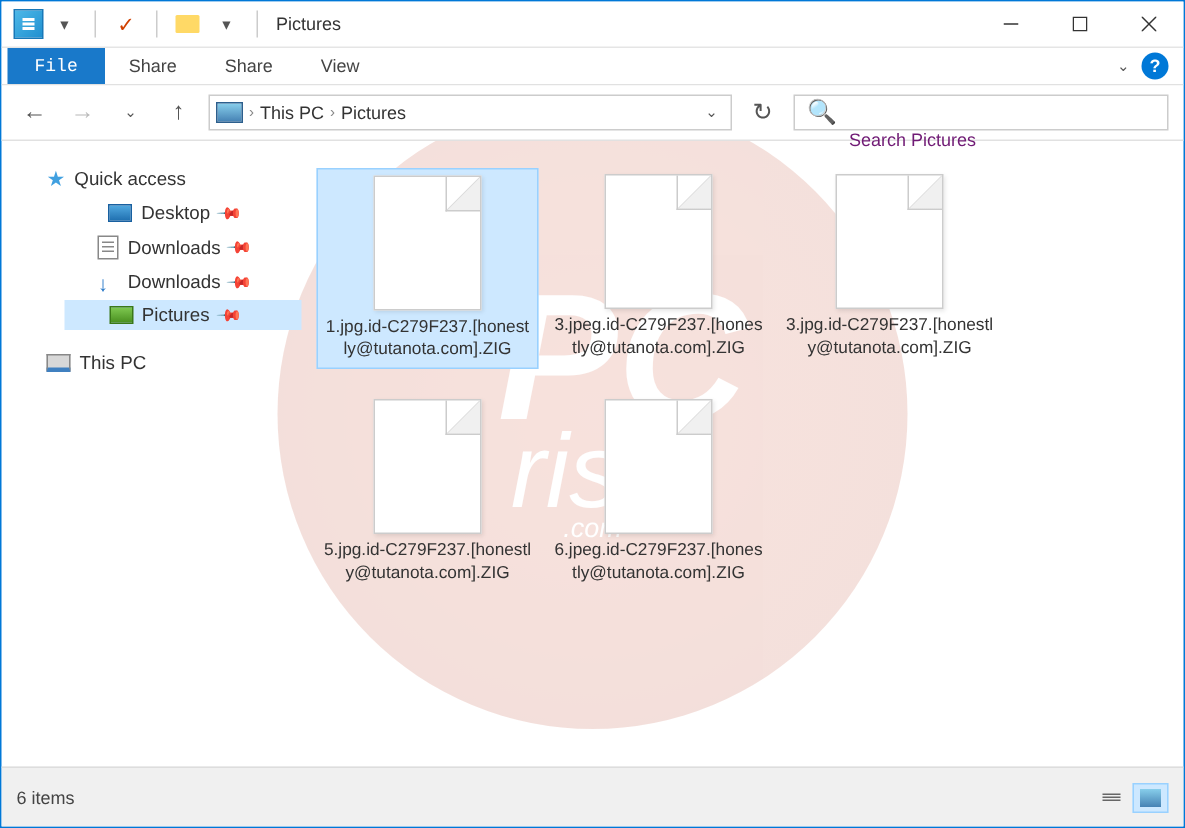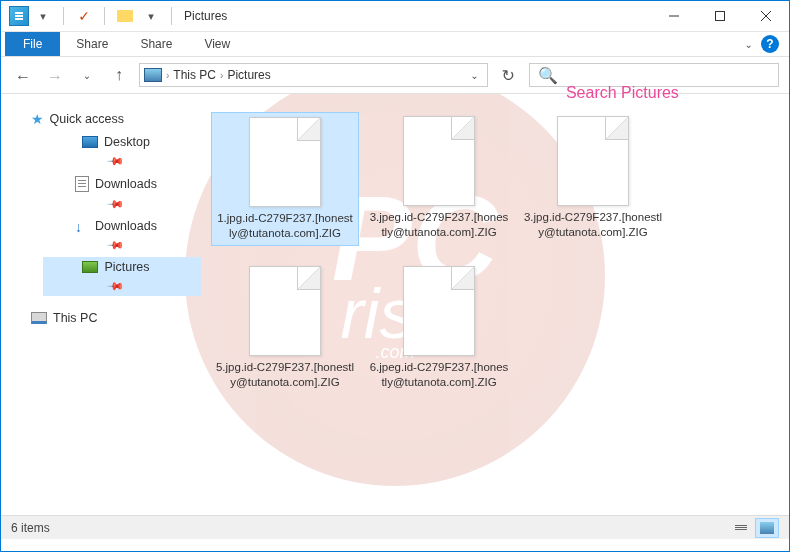--- a/index.html
+++ b/index.html
@@ -21,47 +21,47 @@
     .qat-check { color: #d04000; font-size: 14px; }
     .qat-folder { width: 16px; height: 12px; background: #ffd966; border-radius: 1px; position: relative; }
     .titlebar-sep { width: 1px; height: 18px; background: #ccc; margin: 0 6px; }
     .titlebar-title { font-size: 12px; color: #333; margin-left: 4px; }
     .titlebar-controls { margin-left: auto; display: flex; }
     .win-btn { width: 46px; height: 30px; display: flex; align-items: center; justify-content: center; color: #333; }
     .win-btn svg { width: 10px; height: 10px; }
 
     
     .ribbon { height: 25px; background: #fff; display: flex; align-items: center; padding-left: 4px; border-bottom: 1px solid #e1e1e1; position: relative; z-index: 2; }
-    .file-tab { background: #1979ca; color: #fff; padding: 4px 18px; font-size: 12px; height: 24px; display: flex; align-items: center; }
+    .file-tab { background: #1979ca; color: #fff; padding: 4px 18px; font-size: 12px; height: 24px; display: flex; align-items: center; font-family: Liberation Mono, monospace; }
     .ribbon-tab { padding: 4px 16px; font-size: 12px; color: #444; }
     .ribbon-right { margin-left: auto; display: flex; align-items: center; gap: 8px; padding-right: 10px; }
     .help-icon { width: 18px; height: 18px; background: #0078d7; border-radius: 50%; color: #fff; display: flex; align-items: center; justify-content: center; font-size: 12px; font-weight: bold; }
 
     
     .addressbar { height: 37px; background: #fff; display: flex; align-items: center; padding: 0 10px; gap: 8px; border-bottom: 1px solid #e1e1e1; position: relative; z-index: 2; }
     .nav-btn { width: 24px; height: 24px; display: flex; align-items: center; justify-content: center; color: #555; }
     .nav-btn.disabled { color: #bbb; }
     .addr-box { flex: 1; height: 24px; border: 1px solid #ccc; display: flex; align-items: center; padding: 0 4px; gap: 4px; background: #fff; }
     .addr-icon { width: 18px; height: 14px; background: linear-gradient(#87ceeb, #4682b4); border: 1px solid #2c5f8d; }
     .addr-sep { color: #888; font-size: 10px; }
     .addr-seg { font-size: 12px; color: #333; }
     .addr-drop { margin-left: auto; color: #555; font-size: 10px; padding: 0 4px; }
     .refresh-btn { padding: 0 6px; color: #555; }
     .search-box { width: 250px; height: 24px; border: 1px solid #ccc; display: flex; align-items: center; padding: 0 8px; gap: 8px; background: #fff; }
     .search-icon { color: #888; }
-    .search-text { font-size: 16px; color: #ec4899; margin-top: 36px; }
+    .search-text { font-size: 12px; color: #701a75; margin-top: 36px; }
 
     
     .main { display: flex; height: calc(100% - 31px - 25px - 37px - 24px); position: relative; z-index: 1; }
 
     
     .sidebar { width: 200px; padding: 14px 0 0 24px; background: transparent; }
     .sidebar-item { display: flex; align-items: center; gap: 6px; padding: 3px 6px; font-size: 12.5px; color: #333; margin-bottom: 2px; }
     .sidebar-item.quick { font-size: 12.5px; }
-    .sidebar-item.sub { margin-left: 18px; justify-content: center; padding-right: 18px; flex-direction: column; }
+    .sidebar-item.sub { margin-left: 18px; justify-content: center; padding-right: 18px; }
     .sidebar-item.selected { background: #cde8ff; }
     .sidebar-group-gap { height: 10px; }
     .star-icon { color: #40a0e0; font-size: 14px; }
     .pin-icon { color: #888; font-size: 11px; transform: rotate(45deg); }
     .desktop-icon { width: 16px; height: 12px; background: linear-gradient(#50a8e0, #2070b0); border: 1px solid #1860a0; }
     .docs-icon { width: 14px; height: 16px; background: #fff; border: 1px solid #888; position: relative; }
     .docs-icon::after { content: ''; position: absolute; top: 3px; left: 2px; right: 2px; height: 1px; background: #888; box-shadow: 0 3px 0 #888, 0 6px 0 #888; }
     .down-icon { width: 14px; height: 14px; position: relative; }
     .down-icon::before { content: '↓'; color: #2878c8; font-size: 14px; font-weight: bold; }
     .pic-icon { width: 16px; height: 12px; background: linear-gradient(#7ec850, #4a9020); border: 1px solid #3a7818; }
@@ -71,21 +71,21 @@
 
     
     .content { flex: 1; padding: 18px 10px; display: flex; flex-wrap: wrap; align-content: flex-start; gap: 16px 6px; }
     .file-item { width: 148px; display: flex; flex-direction: column; align-items: center; text-align: center; padding: 4px; }
     .file-item.selected { background: #cde8ff; border: 1px solid #99d1ff; }
     .file-thumb { width: 72px; height: 90px; background: #fff; border: 1px solid #ccc; position: relative; margin-bottom: 4px; box-shadow: 1px 1px 3px rgba(0,0,0,0.1); }
     .file-thumb::before { content: ''; position: absolute; top: 0; right: 0; width: 22px; height: 22px; background: linear-gradient(135deg, transparent 48%, #ddd 50%, #f0f0f0 52%); border-left: 1px solid #ccc; border-bottom: 1px solid #ccc; }
     .file-name { font-size: 11.5px; color: #333; line-height: 1.3; word-break: break-all; max-height: 46px; overflow: hidden; }
 
     
-    .statusbar { position: absolute; bottom: 12px; left: 0; right: 0; height: 24px; background: #f0f0f0; border-top: 1px solid #ddd; display: flex; align-items: center; padding: 0 10px; font-size: 12px; color: #444; z-index: 2; }
+    .statusbar { position: absolute; bottom: 0; left: 0; right: 0; height: 40px; background: #f0f0f0; border-top: 1px solid #ddd; display: flex; align-items: center; padding: 0 10px; font-size: 12px; color: #444; z-index: 2; }
     .status-right { margin-left: auto; display: flex; gap: 2px; }
     .view-btn { width: 24px; height: 20px; border: 1px solid transparent; display: flex; align-items: center; justify-content: center; }
     .view-btn.active { background: #cde8ff; border-color: #99d1ff; }
     .view-details { display: flex; flex-direction: column; gap: 1px; }
     .view-details span { width: 12px; height: 1px; background: #666; }
     .view-large { width: 14px; height: 12px; background: linear-gradient(#87ceeb, #4682b4); }
   </style>
 </head>
 <body>
 

